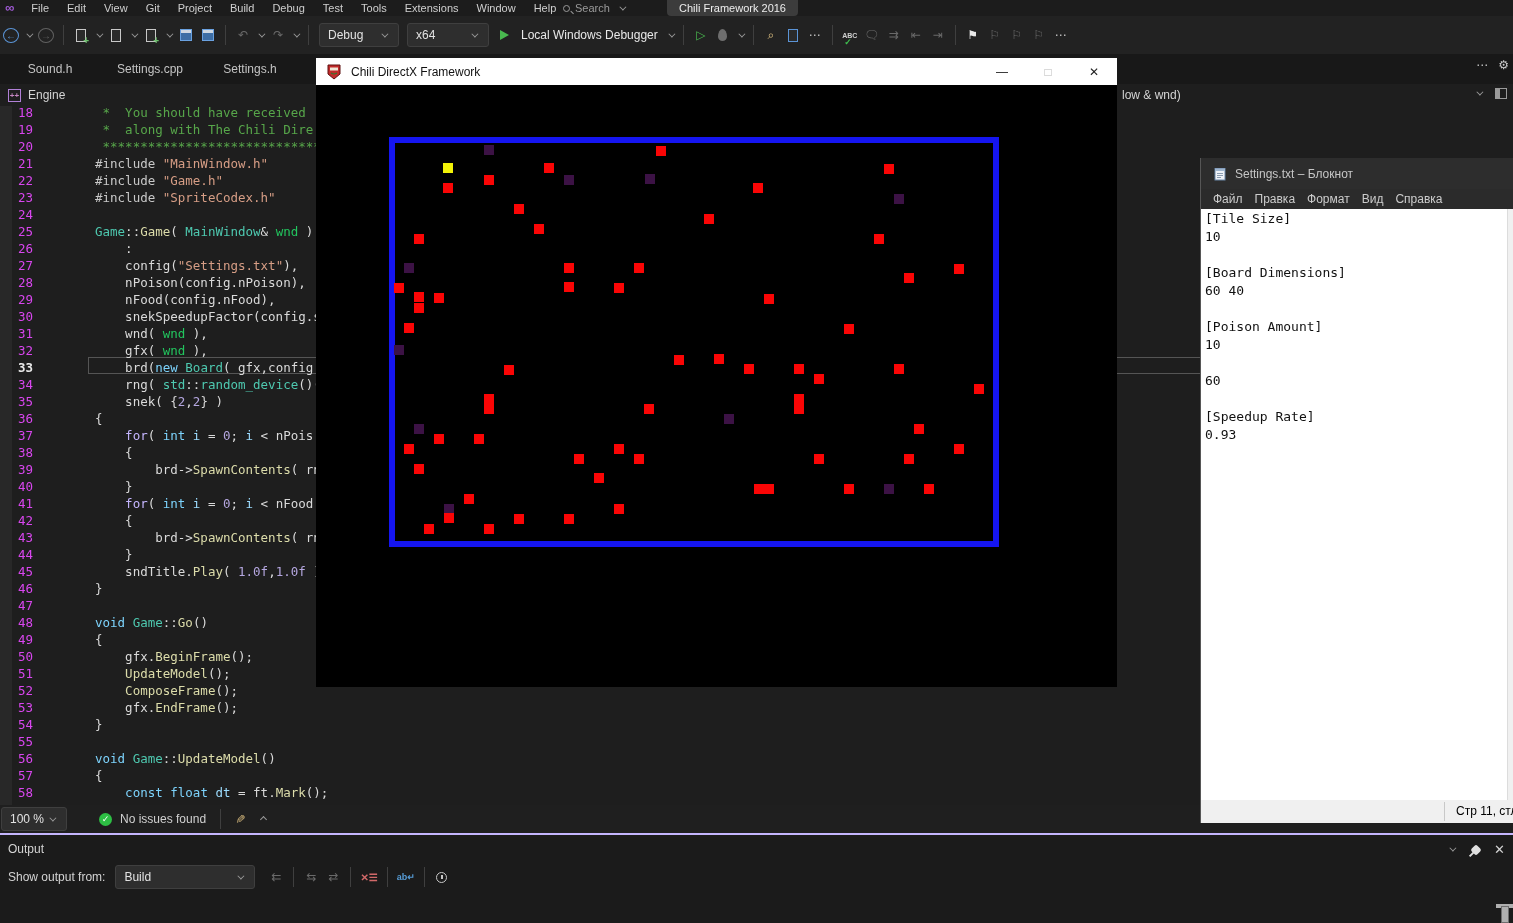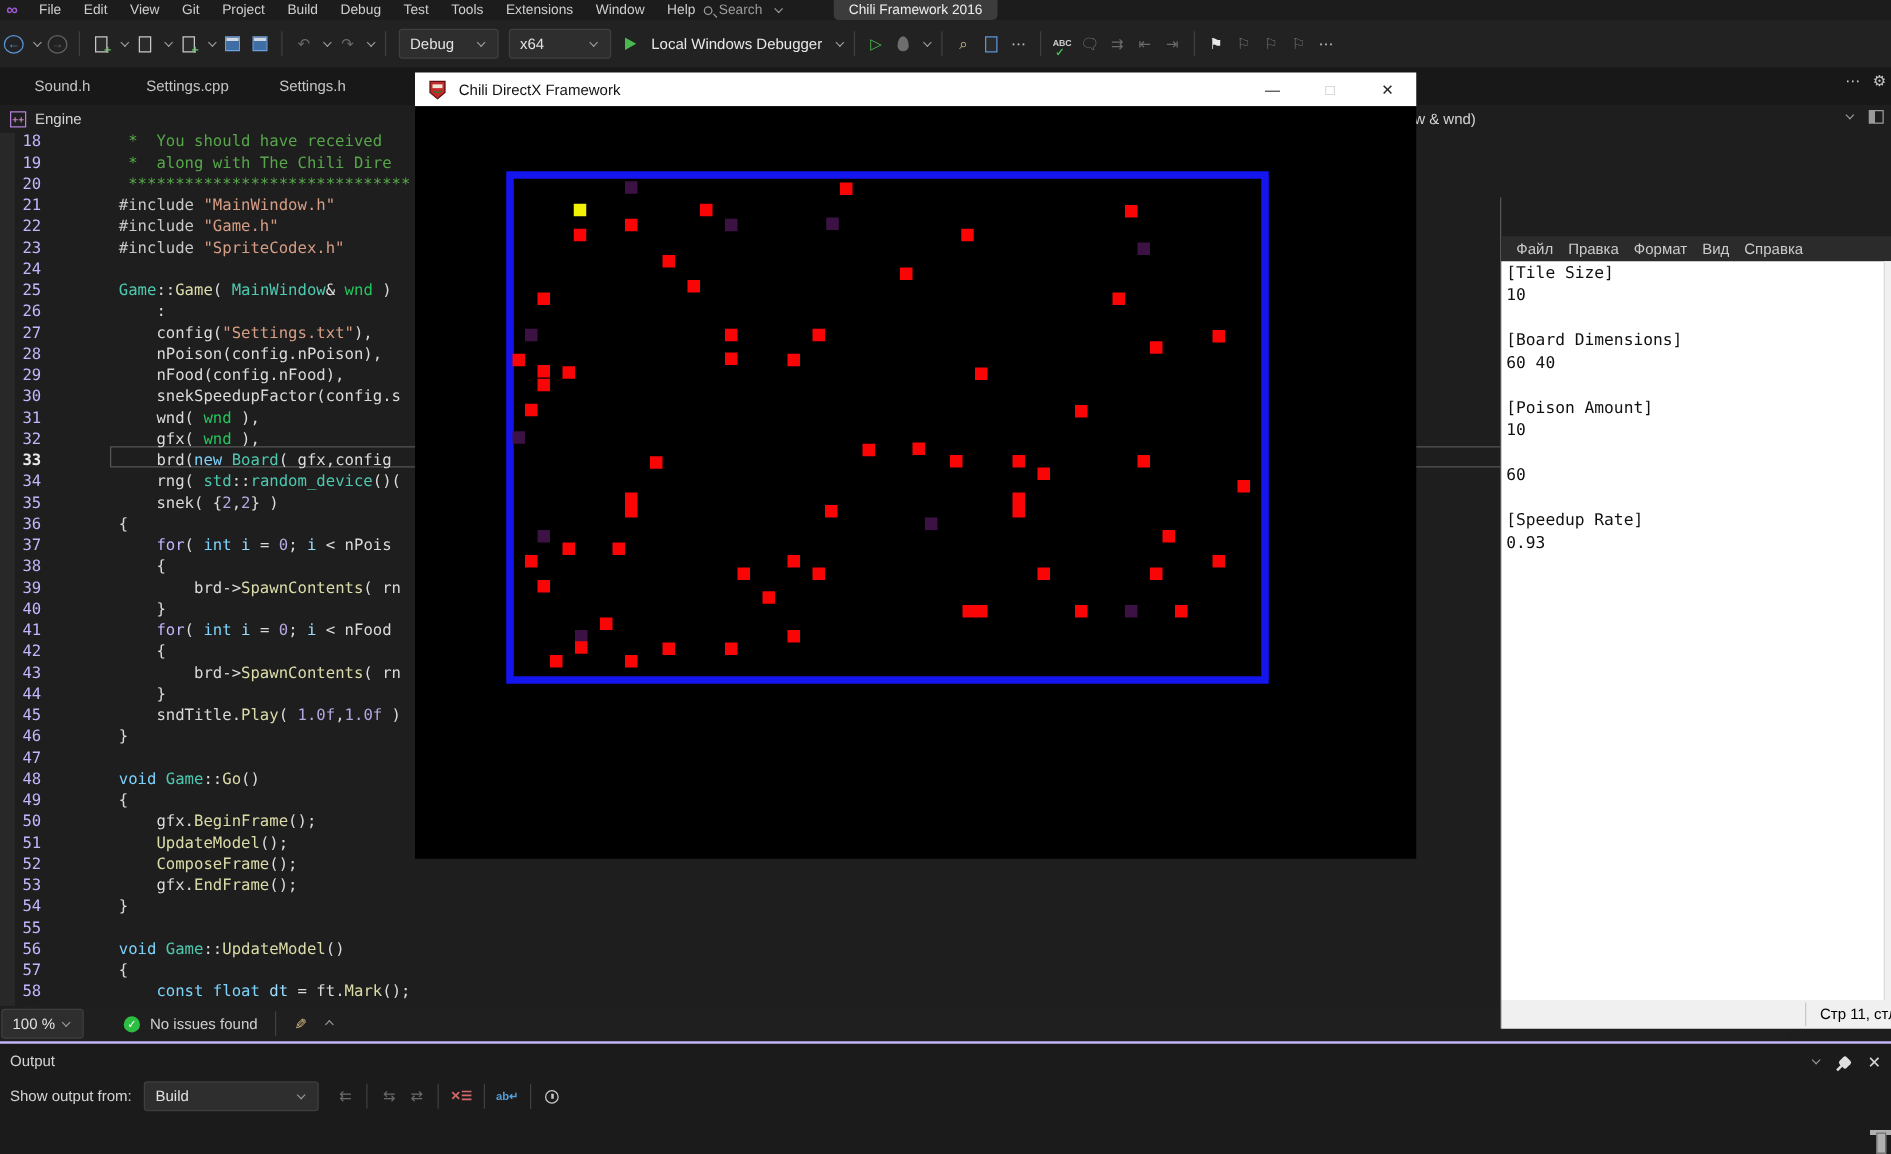--- a/index.html
+++ b/index.html
@@ -49,21 +49,21 @@
                display:inline-flex; align-items:center; justify-content:center; margin:0 7px 0 8px; }
   #member-frag { position:absolute; left:1122px; top:88px; }
   #nav-right { position:absolute; right:6px; top:88px; display:flex; align-items:center; gap:10px; }
   .split-ic { width:12px; height:11px; border:1.2px solid #9a9a9a; border-left-width:5px; }
 
   
   #vs-editor { left:0; top:106px; width:1513px; height:699px; background:#1e1e1e; overflow:hidden; }
   #gutter-strip { position:absolute; left:0; top:0; width:12px; height:699px; background:#282828; }
   .code-line { position:absolute; left:0; width:1513px; height:17px; font-family:"DejaVu Sans Mono", monospace;
                font-size:12.5px; line-height:17px; white-space:pre; }
-  .ln { display:inline-block; width:33px; text-align:right; color:#c4b5fd; }
+  .ln { display:inline-block; width:33px; text-align:right; color:#d946ef; }
   .ln.cur { color:#e8e8e8; font-weight:bold; }
   .code { position:absolute; left:95px; top:0; }
   #cur-line-box { position:absolute; left:88px; top:251px; width:1415px; height:17px; border:1px solid #555555; }
   .c-com{color:#57a64a} .c-pre{color:#c8c8c8} .c-str{color:#d69d85} .c-typ{color:#4ec9b0}
   .c-fn{color:#dcdcaa} .c-kw{color:#7dd3fc} .c-ctl{color:#c4b5fd} .c-var{color:#9cdcfe}
   .c-num{color:#b5a7e0} .c-par{color:#22c55e; } .c-pln{color:#dadada}
 
   
   #vs-statusrow { left:0; top:805px; width:1430px; height:28px; background:#1f1f1f; display:flex; align-items:center; color:#d0d0d0; font-size:12px; }
   #zoom-combo { width:66px; height:24px; margin-left:1px; }
@@ -80,21 +80,21 @@
   #output-row2 { position:absolute; left:8px; top:30px; display:flex; align-items:center; }
   #build-combo { width:140px; height:24px; margin:0 10px; }
   .wrapic { color:#569cd6; font-size:9px; font-weight:bold; }
   .clock { width:11px; height:11px; border:1.3px solid #c8c8c8; border-radius:50%; position:relative; }
   .clock::after { content:""; position:absolute; left:4px; top:2px; width:1.3px; height:4px; background:#c8c8c8; }
   .clr { color:#d16969; font-size:10px; font-weight:bold; }
   #corner-shape .h { position:absolute; left:1496px; top:904px; width:17px; height:4px; background:#b0b0b0; }
   #corner-shape .v { position:absolute; left:1501px; top:906px; width:8px; height:17px; background:#b0b0b0; border:1px solid #6e6e6e; }
 
   
-  #game-window { left:332px; top:58px; width:884px; height:629px; }
+  #game-window { left:316px; top:58px; width:884px; height:629px; }
   #game-titlebar { position:absolute; left:0; top:0; width:801px; height:27px; background:#ffffff; display:flex; align-items:center; }
   #game-title { color:#111111; font-size:12px; margin-left:9px; }
   #game-btns { position:absolute; right:0; top:0; height:27px; display:flex; align-items:center; color:#222222; }
   .wbtn { width:46px; text-align:center; font-size:12px; }
   #game-client { position:absolute; left:0; top:27px; width:801px; height:602px; background:#000000; }
   #board-border { position:absolute; left:73px; top:52px; width:610px; height:410px; border:6px solid #1515f0; }
   .sq { position:absolute; width:10px; height:10px; }
   .sq-r { background:#fa0505; }
   .sq-p { background:#3c1245; }
   .sq-y { background:#f2f207; }
@@ -413,20 +413,30 @@
         <div class="sq sq-r" style="left: 128px; top: 428px;"></div>
         <div class="sq sq-r" style="left: 198px; top: 429px;"></div>
         <div class="sq sq-r" style="left: 248px; top: 429px;"></div>
         <div class="sq sq-r" style="left: 108px; top: 439px;"></div>
         <div class="sq sq-r" style="left: 168px; top: 439px;"></div>
       </div>
   </div>
 </div>
 
 <div class="abs" id="notepad">
+  <div id="np-titlebar">
+    <svg width="14" height="14" viewBox="0 0 14 14">
+      <rect x="2" y="1.5" width="10" height="11.5" fill="#eef2f7" stroke="#6b87a8"></rect>
+      <rect x="2" y="1.5" width="10" height="2.5" fill="#9fb6cf"></rect>
+      <line x1="4" y1="6.5" x2="10" y2="6.5" stroke="#8a9cb0"></line>
+      <line x1="4" y1="8.5" x2="10" y2="8.5" stroke="#8a9cb0"></line>
+      <line x1="4" y1="10.5" x2="8" y2="10.5" stroke="#8a9cb0"></line>
+    </svg>
+    <span>Settings.txt – Блокнот</span>
+  </div>
   <div id="np-menubar">
       <span class="np-menu-item">Файл</span>
       <span class="np-menu-item">Правка</span>
       <span class="np-menu-item">Формат</span>
       <span class="np-menu-item">Вид</span>
       <span class="np-menu-item">Справка</span>
     </div>
   <div id="np-content">
     <div id="np-lines" style="padding-top: 1px;">
         <div class="np-line">[Tile Size]</div>

